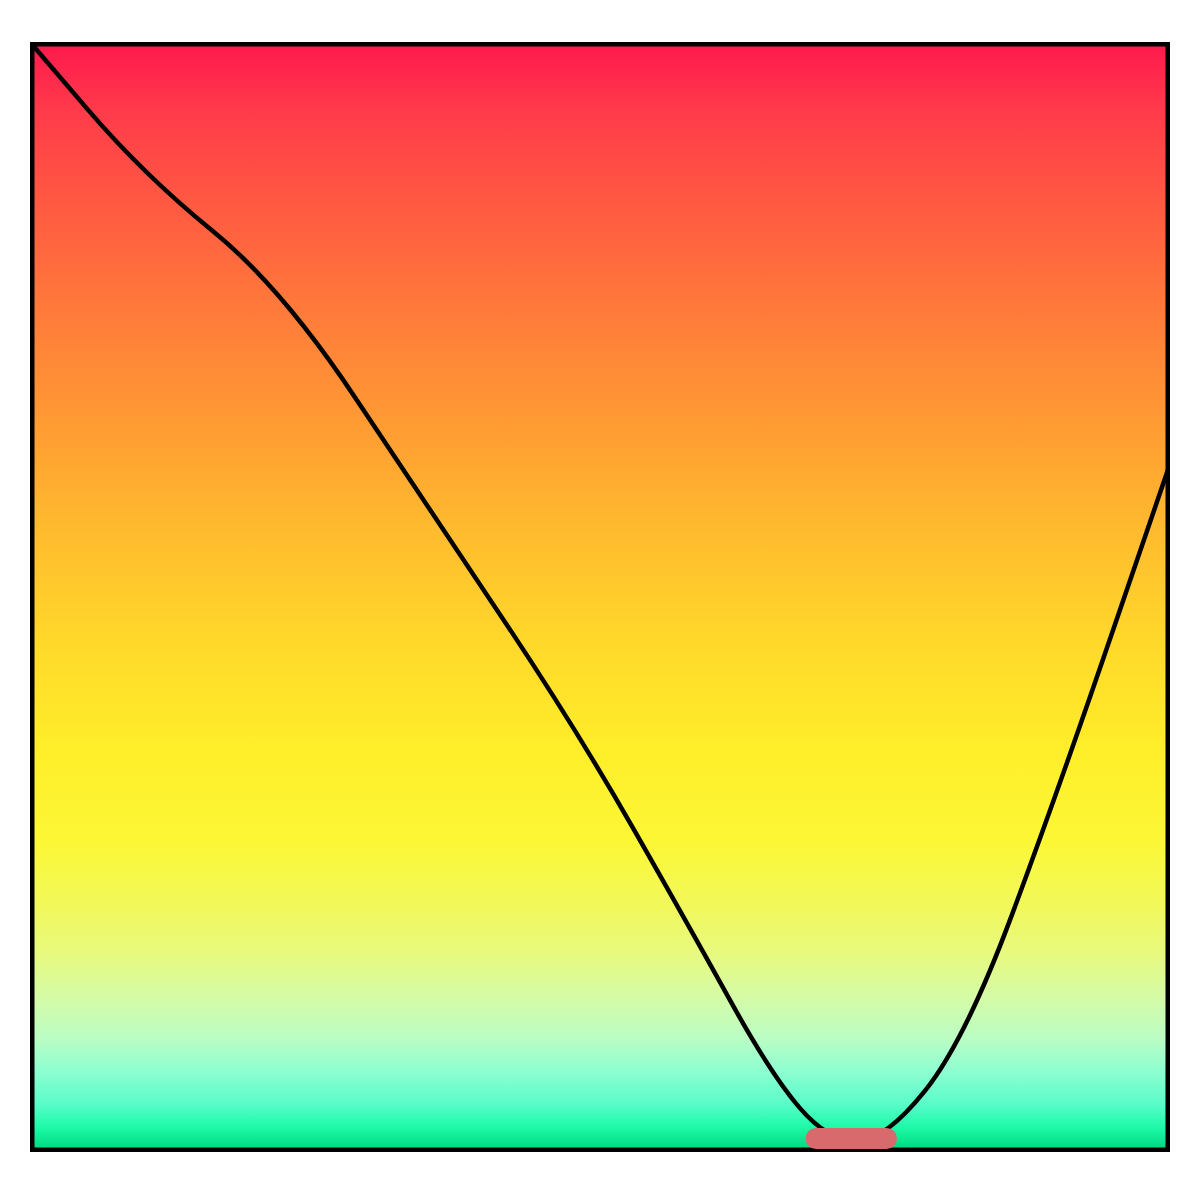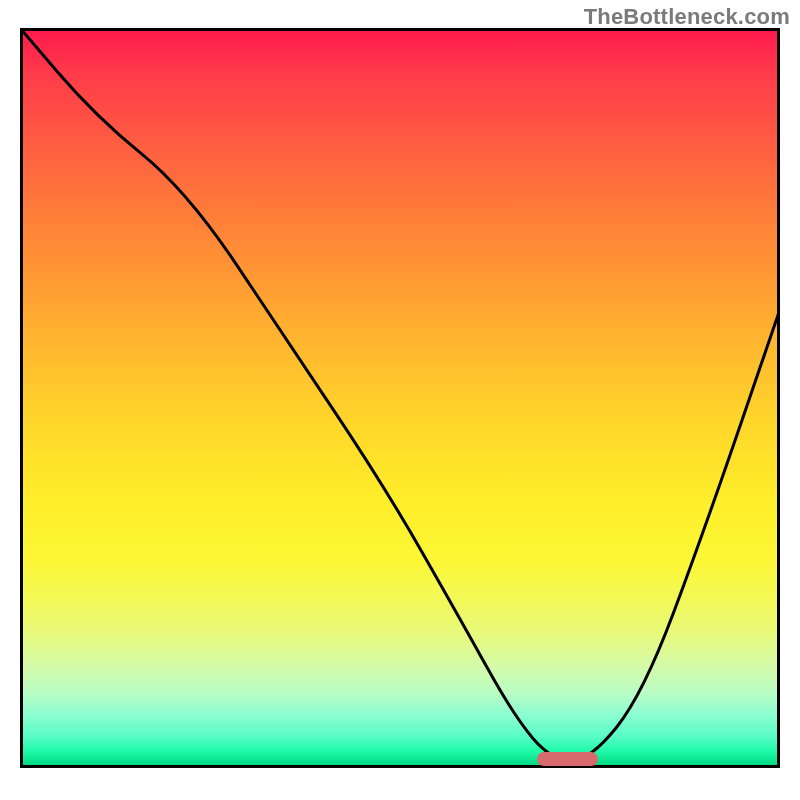--- a/index.html
+++ b/index.html
@@ -77,21 +77,20 @@
     height: 14px;
     width: 64px;
     background: #d86a6e;
     border-radius: 7px;
   }
 </style>
 </head>
 <body>
 
 <div class="container">
-  <div class="watermark">TheBottleneck.com</div>
 
   <div class="plot">
     <div class="plot-area">
       <div class="gradient-bg"></div>
 
       <svg class="chart-svg" viewBox="0 0 760 740" preserveAspectRatio="none">
 
         <rect x="1.5" y="1.5" width="757" height="737" fill="none" stroke="#000" stroke-width="3"></rect>
 
         <path id="curve-path" fill="none" stroke="#000" stroke-width="3" stroke-linejoin="round" stroke-linecap="round" d="M 0.0 0.0 Q 0.0 0.0 38.0 44.4 Q 76.0 88.8 121.6 125.8 Q 167.2 162.8 216.6 236.8 Q 266.0 310.8 315.4 384.8 Q 364.8 458.8 402.8 525.4 Q 440.8 592.0 467.4 640.1 Q 494.0 688.2 513.0 710.4 Q 532.0 732.6 551.0 732.6 Q 570.0 732.6 596.6 699.3 Q 623.2 666.0 653.6 584.6 Q 684.0 503.2 722.0 392.2 T 760.0 281.2"></path>

